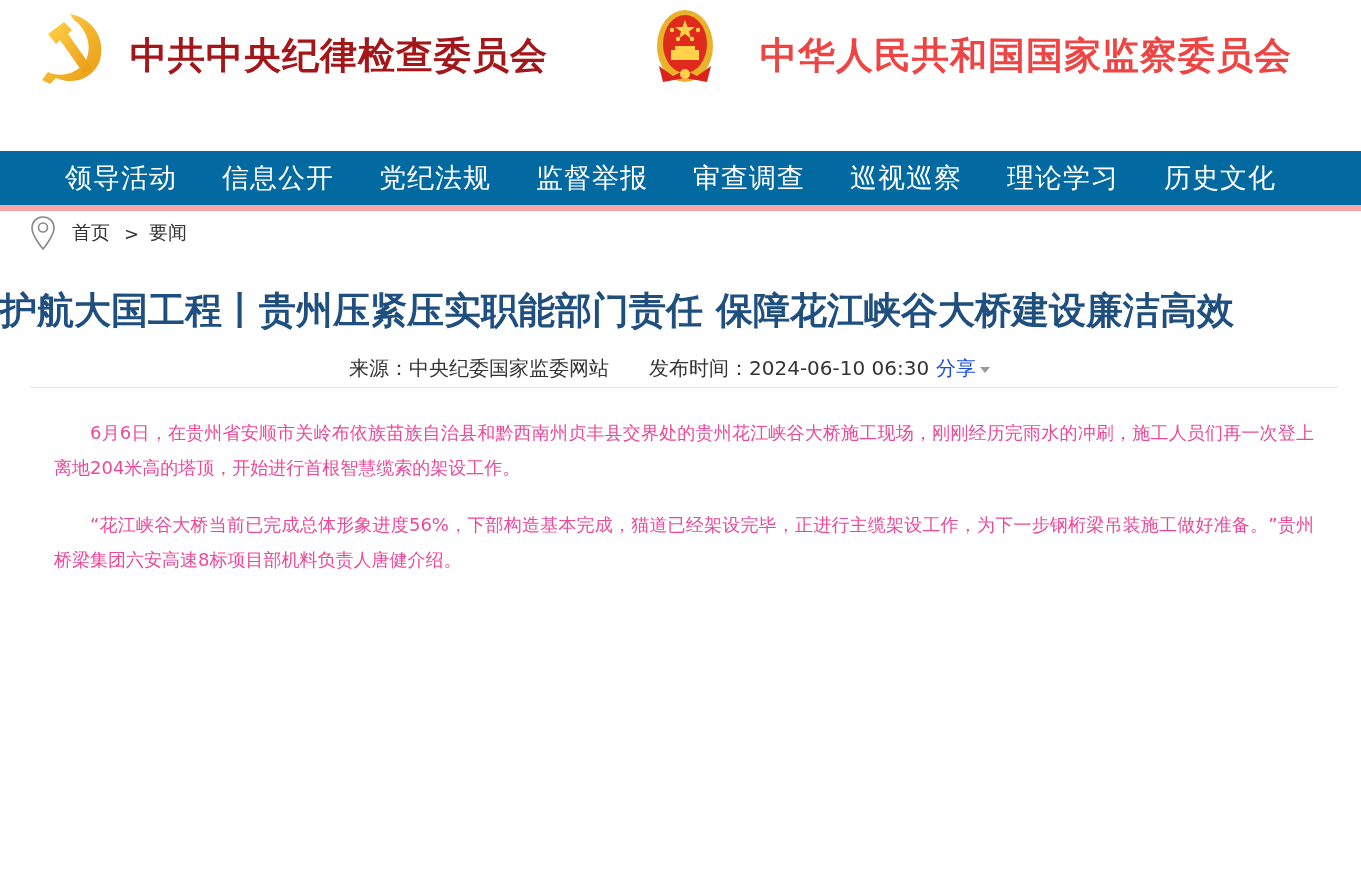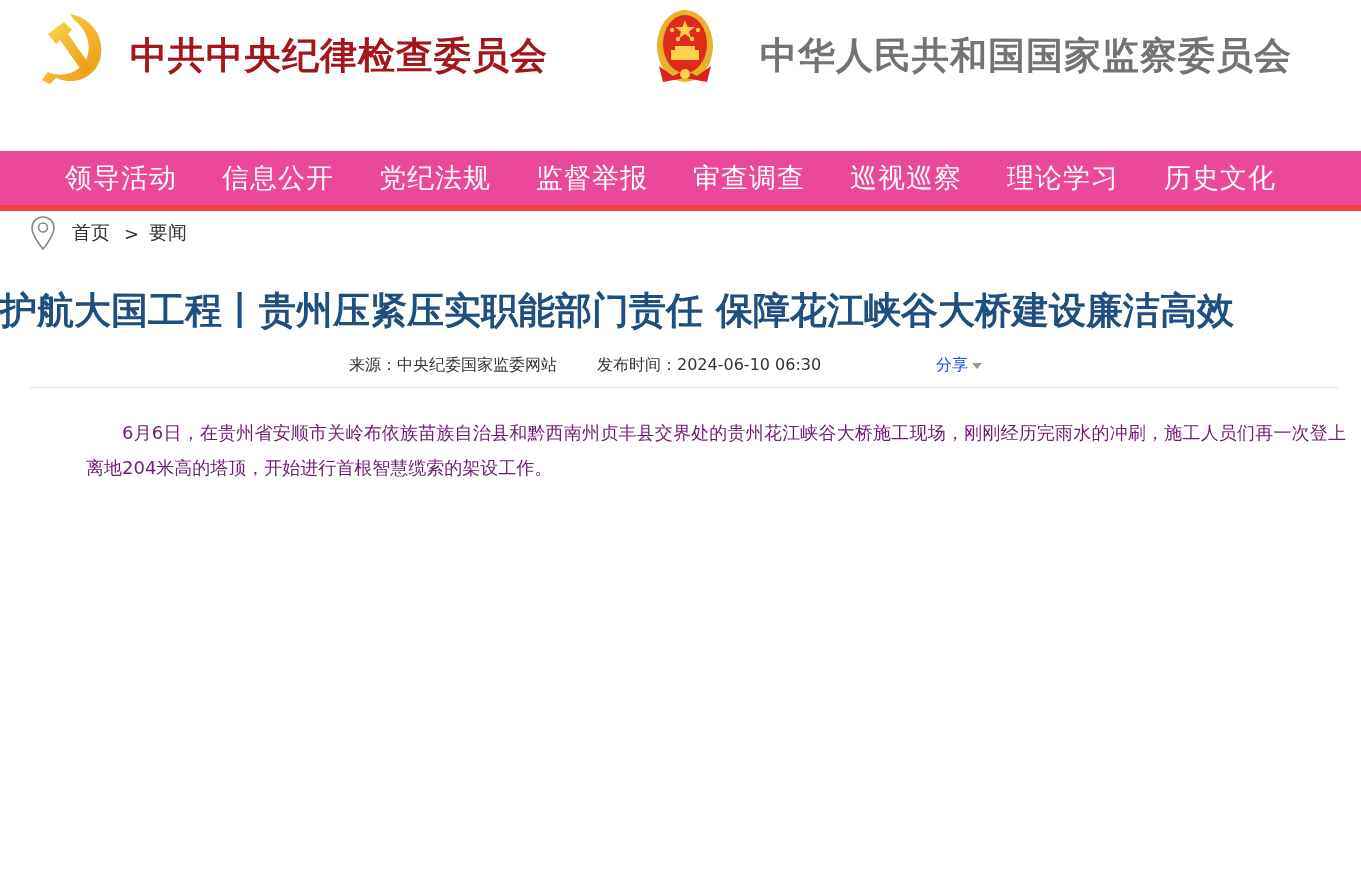--- a/index.html
+++ b/index.html
@@ -3,40 +3,40 @@
 <meta charset="utf-8">
 <style>
   * { margin: 0; padding: 0; box-sizing: border-box; }
   html, body { width: 1361px; height: 895px; overflow: hidden; background: #ffffff; }
   body { font-family: "DejaVu Sans", "Liberation Sans", sans-serif; color: #333; }
 
   .header { position: relative; height: 151px; background: #fff; }
   .logo-left { position: absolute; left: 30px; top: 8px; width: 80px; height: 80px; }
   .logo-right { position: absolute; left: 655px; top: 6px; width: 60px; height: 84px; }
   .title-left { position: absolute; left: 130px; top: 31px; font-family: "DejaVu Serif", "Liberation Serif", serif; font-weight: bold; font-size: 37px; color: #a3161a; letter-spacing: 1px; white-space: nowrap; }
-  .title-right { position: absolute; left: 760px; top: 31px; font-family: "DejaVu Serif", "Liberation Serif", serif; font-weight: bold; font-size: 37px; color: #737373; letter-spacing: 1px; white-space: nowrap; }
+  .title-right { position: absolute; left: 760px; top: 31px; font-family: "DejaVu Serif", "Liberation Serif", serif; font-weight: bold; font-size: 37px; color: #ef4444; letter-spacing: 1px; white-space: nowrap; }
 
-  .nav { position: relative; height: 52px; background: #ec4899; border-bottom: 6px solid #ef4444; height: 60px; }
+  .nav { position: relative; height: 52px; background: #0369a1; border-bottom: 6px solid #fca5a5; height: 60px; }
   .nav ul { list-style: none; display: flex; position: absolute; left: 65px; top: 0; height: 54px; align-items: center; }
   .nav li { font-family: "DejaVu Serif", "Liberation Serif", serif; font-size: 27px; color: #fff; margin-right: 45px; white-space: nowrap; cursor: pointer; letter-spacing: 1px; }
 
   .crumb { position: absolute; left: 30px; top: 215px; display: flex; align-items: center; font-size: 19px; color: #333; }
   .crumb .pin { width: 26px; height: 36px; margin-right: 16px; }
   .crumb .sep { margin: 0 10px 0 14px; font-size: 18px; }
   .crumb a { color: #333; text-decoration: none; }
 
   .article-title { position: absolute; left: 0; width: 1243px; top: 286px; text-align: left; font-size: 37px; font-weight: bold; color: #1f4f7f; white-space: nowrap; }
 
-  .meta { position: absolute; top: 355px; left: 349px; font-size: 16px; color: #333; display: flex; white-space: nowrap; text-align: center; }
+  .meta { position: absolute; top: 355px; left: 349px; font-size: 20px; color: #333; display: flex; white-space: nowrap; text-align: center; }
   .meta .src { margin-right: 40px; }
   .meta .share { position: absolute; left: 575px; color: #1d4ed8; cursor: pointer; margin-left: 12px; }
   .meta .share .tri { display: inline-block; width: 0; height: 0; border-left: 5px solid transparent; border-right: 5px solid transparent; border-top: 6px solid #999; margin-left: 4px; vertical-align: middle; }
   .divider { position: absolute; top: 387px; left: 30px; width: 1308px; height: 1px; background: #e4e4e4; }
 
-  .content { position: absolute; top: 416px; left: 54px; width: 1260px; font-size: 18px; line-height: 34.5px; color: #701a75; margin-left: 32px; }
+  .content { position: absolute; top: 416px; left: 54px; width: 1260px; font-size: 18px; line-height: 34.5px; color: #ec4899; }
   .content p { text-indent: 2em; margin-bottom: 23px; text-align: justify; }
 </style>
 </head>
 <body>
 
 <div class="header">
   <svg class="logo-left" viewBox="0 0 80 80">
     <defs>
       <linearGradient id="gold" x1="0" y1="0" x2="1" y2="1">
         <stop offset="0" stop-color="#ffd24a"></stop>
@@ -97,13 +97,14 @@
     <span>发布时间：</span><span>2024-06-10 06:30</span>
   </span>
   <span class="share">
     <span>分享</span><span class="tri"></span>
   </span>
 </div>
 <div class="divider"></div>
 
 <div class="content">
   <p>6月6日，在贵州省安顺市关岭布依族苗族自治县和黔西南州贞丰县交界处的贵州花江峡谷大桥施工现场，刚刚经历完雨水的冲刷，施工人员们再一次登上离地204米高的塔顶，开始进行首根智慧缆索的架设工作。</p>
+  <p>“花江峡谷大桥当前已完成总体形象进度56%，下部构造基本完成，猫道已经架设完毕，正进行主缆架设工作，为下一步钢桁梁吊装施工做好准备。”贵州桥梁集团六安高速8标项目部机料负责人唐健介绍。</p>
 </div>
 
 </body></html>

